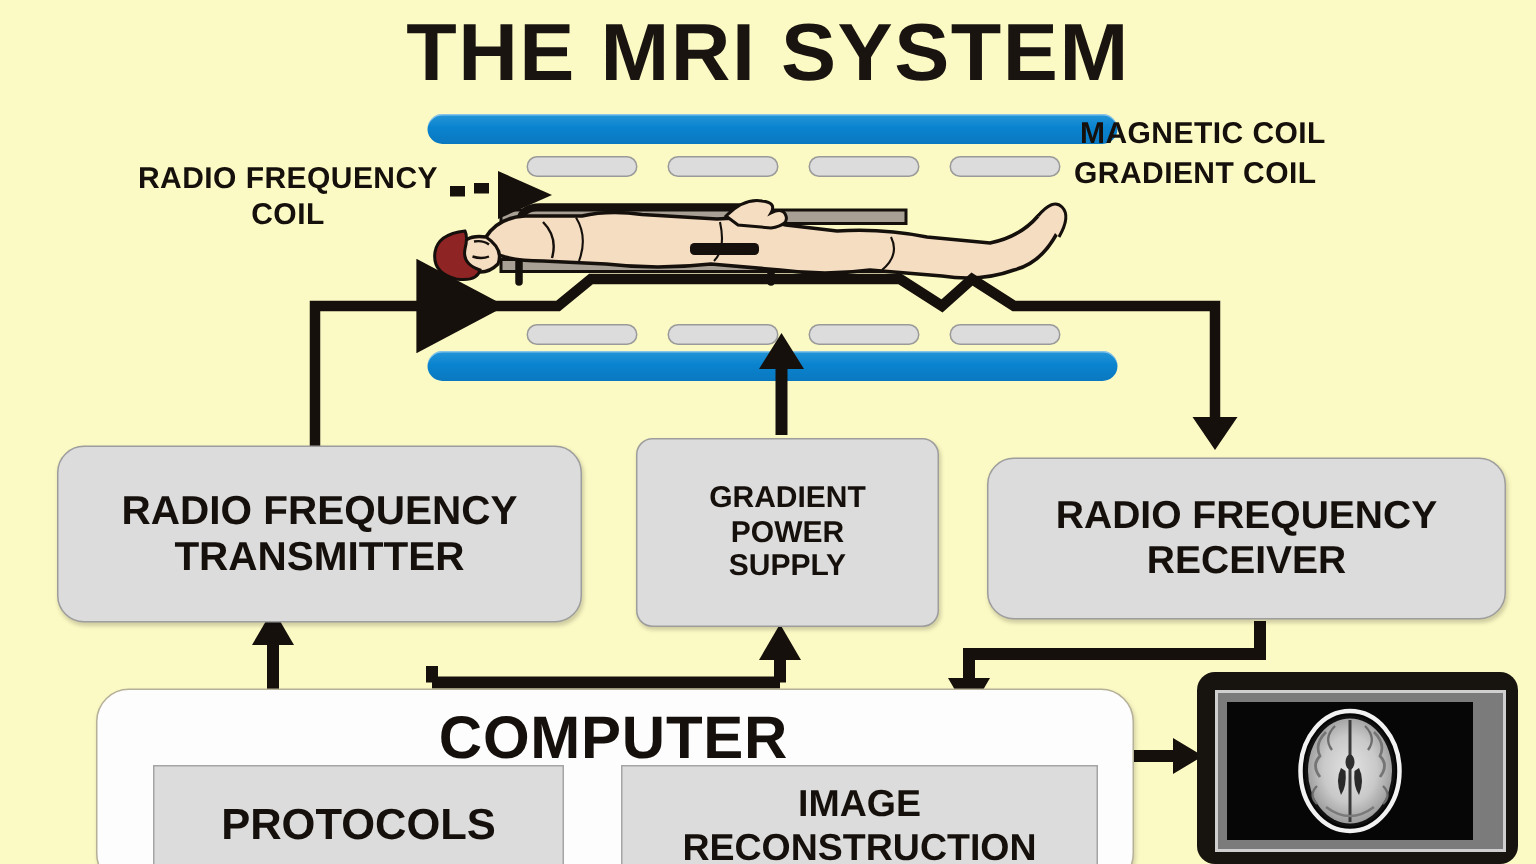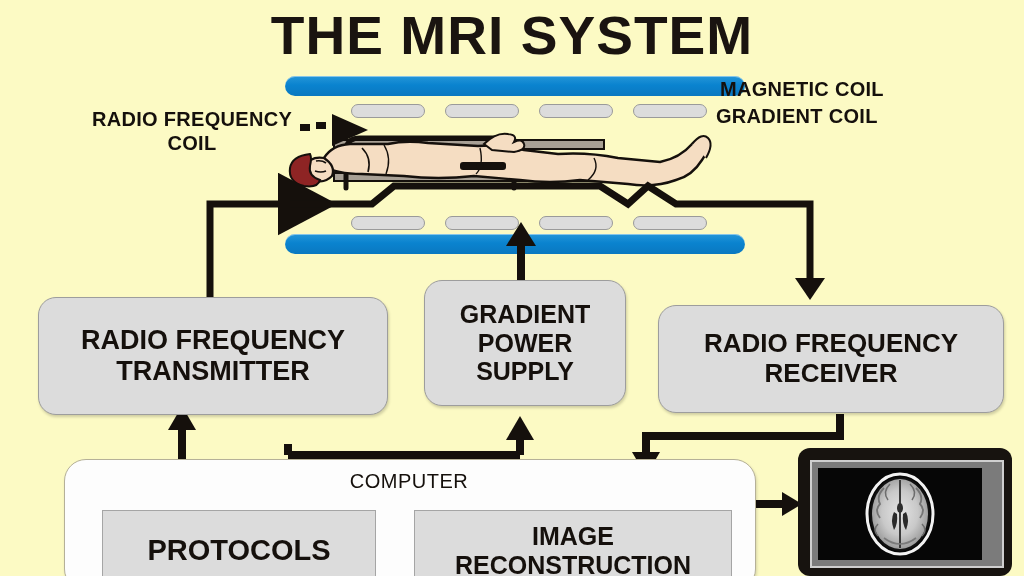--- a/index.html
+++ b/index.html
@@ -51,33 +51,33 @@
     border:1.6px solid #9d9d9d;
     border-radius:18px;
     display:flex;align-items:center;justify-content:center;
     text-align:center;
     font-weight:bold;color:#15100c;
     line-height:1.14;
     box-shadow:1px 2px 3px rgba(0,0,0,.18);
     white-space:pre-line;
   }
   .box-rft{left:38px;top:297px;width:348px;height:116px;font-size:27px;}
-  .box-gps{left:424px;top:280px;width:200px;height:124px;font-size:25px;}
+  .box-gps{left:424px;top:292px;width:200px;height:124px;font-size:20px;border-radius:11px;}
   .box-rfr{left:658px;top:305px;width:344px;height:106px;font-size:26px;}
 
   
   .computer{
     left:64px;top:459px;width:690px;height:130px;
     background:#fdfdfd;border:1.6px solid #b5b098;
     border-radius:22px;
     box-shadow:1px 2px 3px rgba(0,0,0,.15);
   }
   .computer-title{
     left:64px;top:470px;width:690px;text-align:center;
-    font-size:20px;font-weight:normal;color:#15100c;letter-spacing:.5px;
+    font-size:40px;font-weight:bold;color:#15100c;letter-spacing:.5px;
   }
   .sbox{
     background:#dcdcdc;border:1.4px solid #a5a5a5;
     display:flex;align-items:center;justify-content:center;text-align:center;
     font-weight:bold;color:#15100c;line-height:1.16;white-space:pre-line;
   }
   .box-proto{left:102px;top:510px;width:272px;height:80px;font-size:29px;}
   .box-recon{left:414px;top:510px;width:316px;height:80px;font-size:25px;}
 
   

